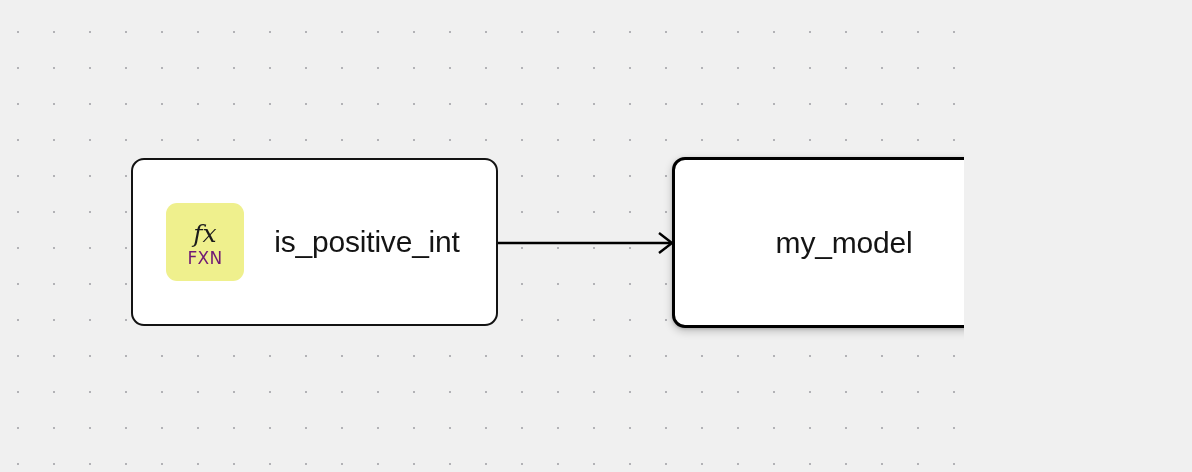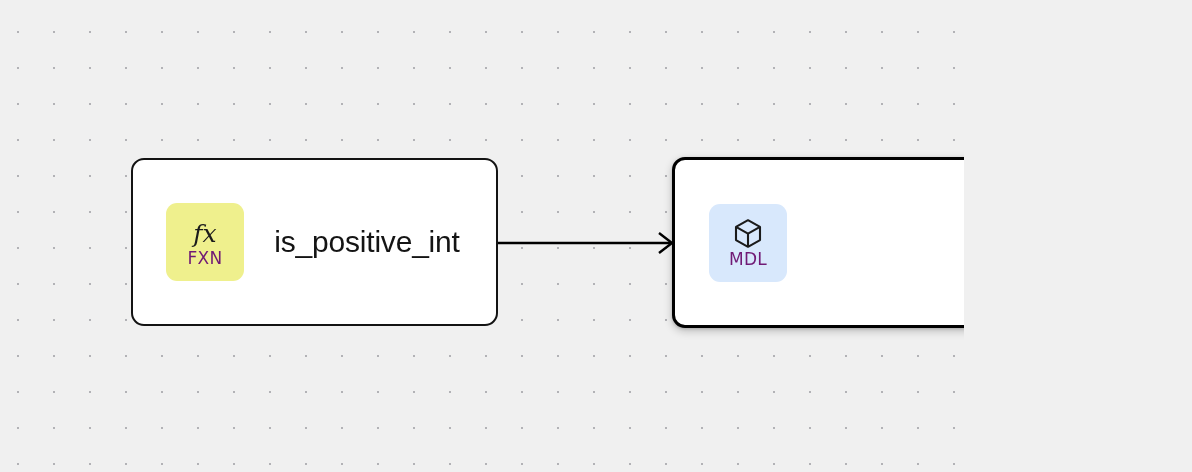--- a/index.html
+++ b/index.html
@@ -126,25 +126,16 @@
     <div class="badge badge--fxn">
       <span class="badge-glyph">
         <span class="badge-glyph-fx">fx</span>
       </span>
       <span class="badge-label">FXN</span>
     </div>
     <div class="node-title">is_positive_int</div>
   </div>
 
   <div id="node-mdl" class="node node--selected">
-    <div class="badge badge--mdl">
-      <span class="badge-glyph">
-        <svg width="30" height="31" viewBox="0 0 30 31" fill="none" xmlns="http://www.w3.org/2000/svg">
-          <path d="M15 2.2 L27 8.9 L27 22.1 L15 28.8 L3 22.1 L3 8.9 Z" stroke="#1b1b1b" stroke-width="2.1" stroke-linejoin="round" fill="none"></path>
-          <path d="M3 8.9 L15 15.6 L27 8.9" stroke="#1b1b1b" stroke-width="2.1" stroke-linejoin="round" fill="none"></path>
-          <path d="M15 15.6 L15 28.8" stroke="#1b1b1b" stroke-width="2.1" stroke-linejoin="round" fill="none"></path>
-        </svg>
-      </span>
-      <span class="badge-label">MDL</span>
-    </div>
+    <div class="node-title">my_model</div>
   </div>
 
 </div>
 
 </body></html>

